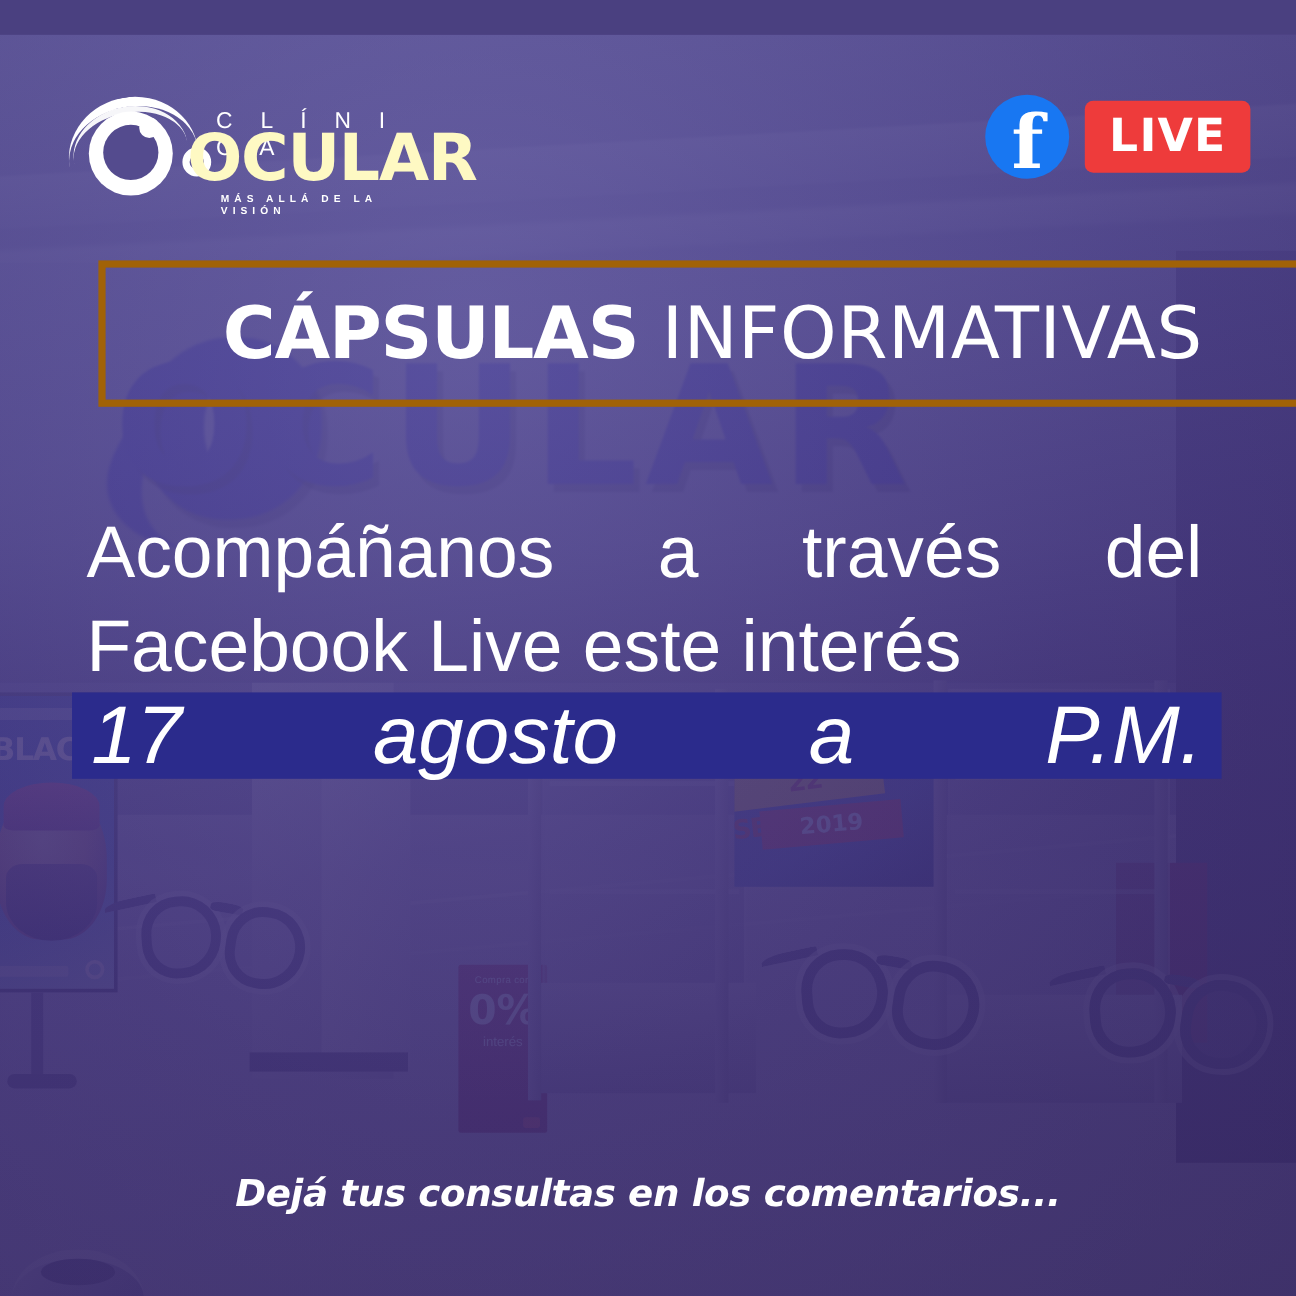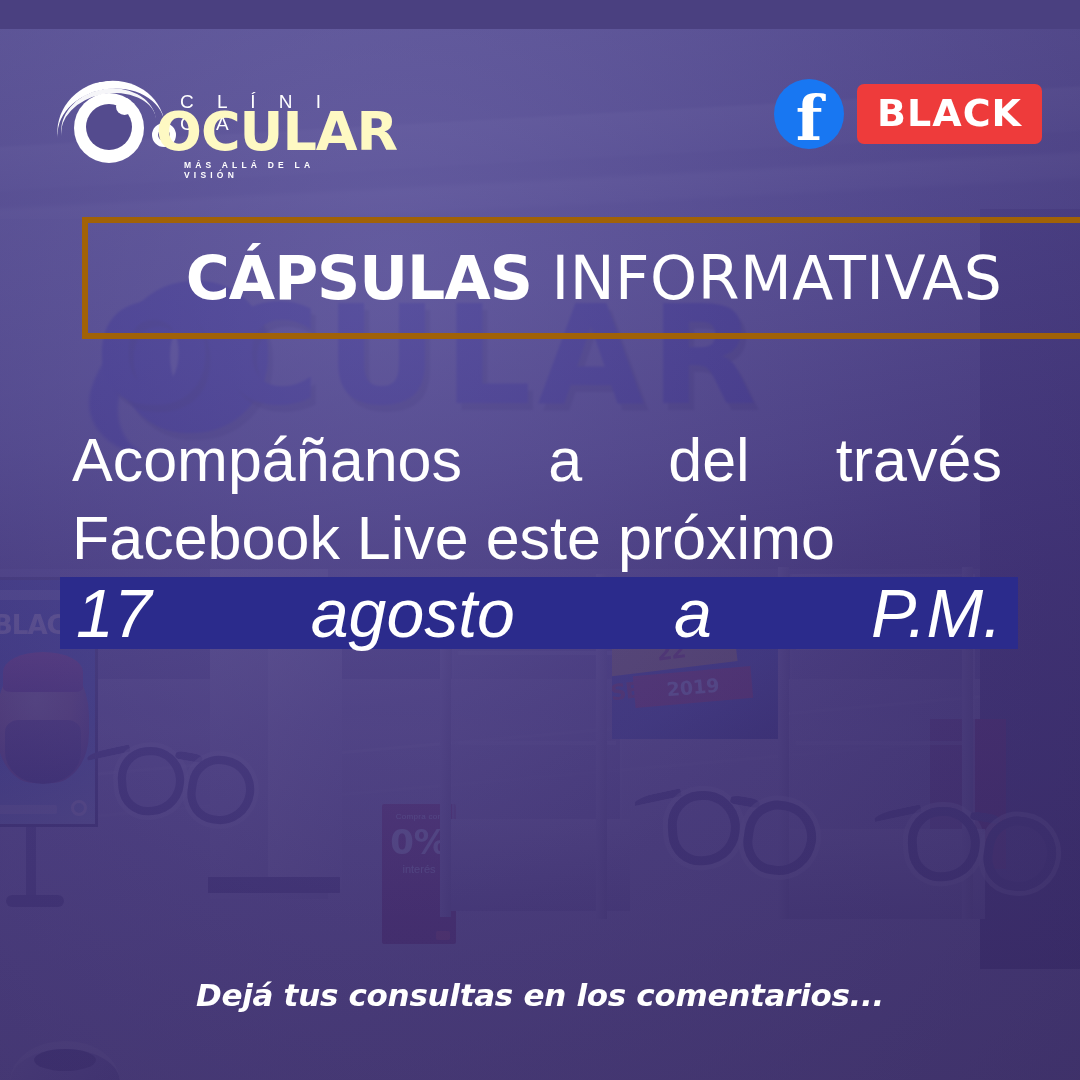--- a/index.html
+++ b/index.html
@@ -490,37 +490,37 @@
       <div class="logo-sm-circle"></div>
       <div class="logo-clinica">C L Í N I C A</div>
       <div class="logo-ocular">OCULAR</div>
       <div class="logo-tag">MÁS ALLÁ DE LA VISIÓN</div>
     </div>
 
     <div class="fblive">
       <div class="fb-circle">
         <div class="fb-f">f</div>
       </div>
-      <div class="live-badge">BLACK</div>
+      <div class="live-badge">LIVE</div>
     </div>
 
     <div class="title-frame">
       <div class="title-text">
         <span class="b">CÁPSULAS</span><span>&nbsp;</span><span class="l">INFORMATIVAS</span>
       </div>
     </div>
 
     <div class="body-copy">
       <div class="bline just">
         <span>Acompáñanos</span>
         <span>a</span>
+        <span>través</span>
         <span>del</span>
-        <span>través</span>
       </div>
-      <div class="bline">Facebook Live este próximo</div>
+      <div class="bline">Facebook Live este interés</div>
       <div class="hl-wrap">
         <div class="hl-band"></div>
         <div class="hl-text">
           <span>17</span>
           <span>agosto</span>
           <span>a</span>
           <span>P.M.</span>
         </div>
       </div>
     </div>

